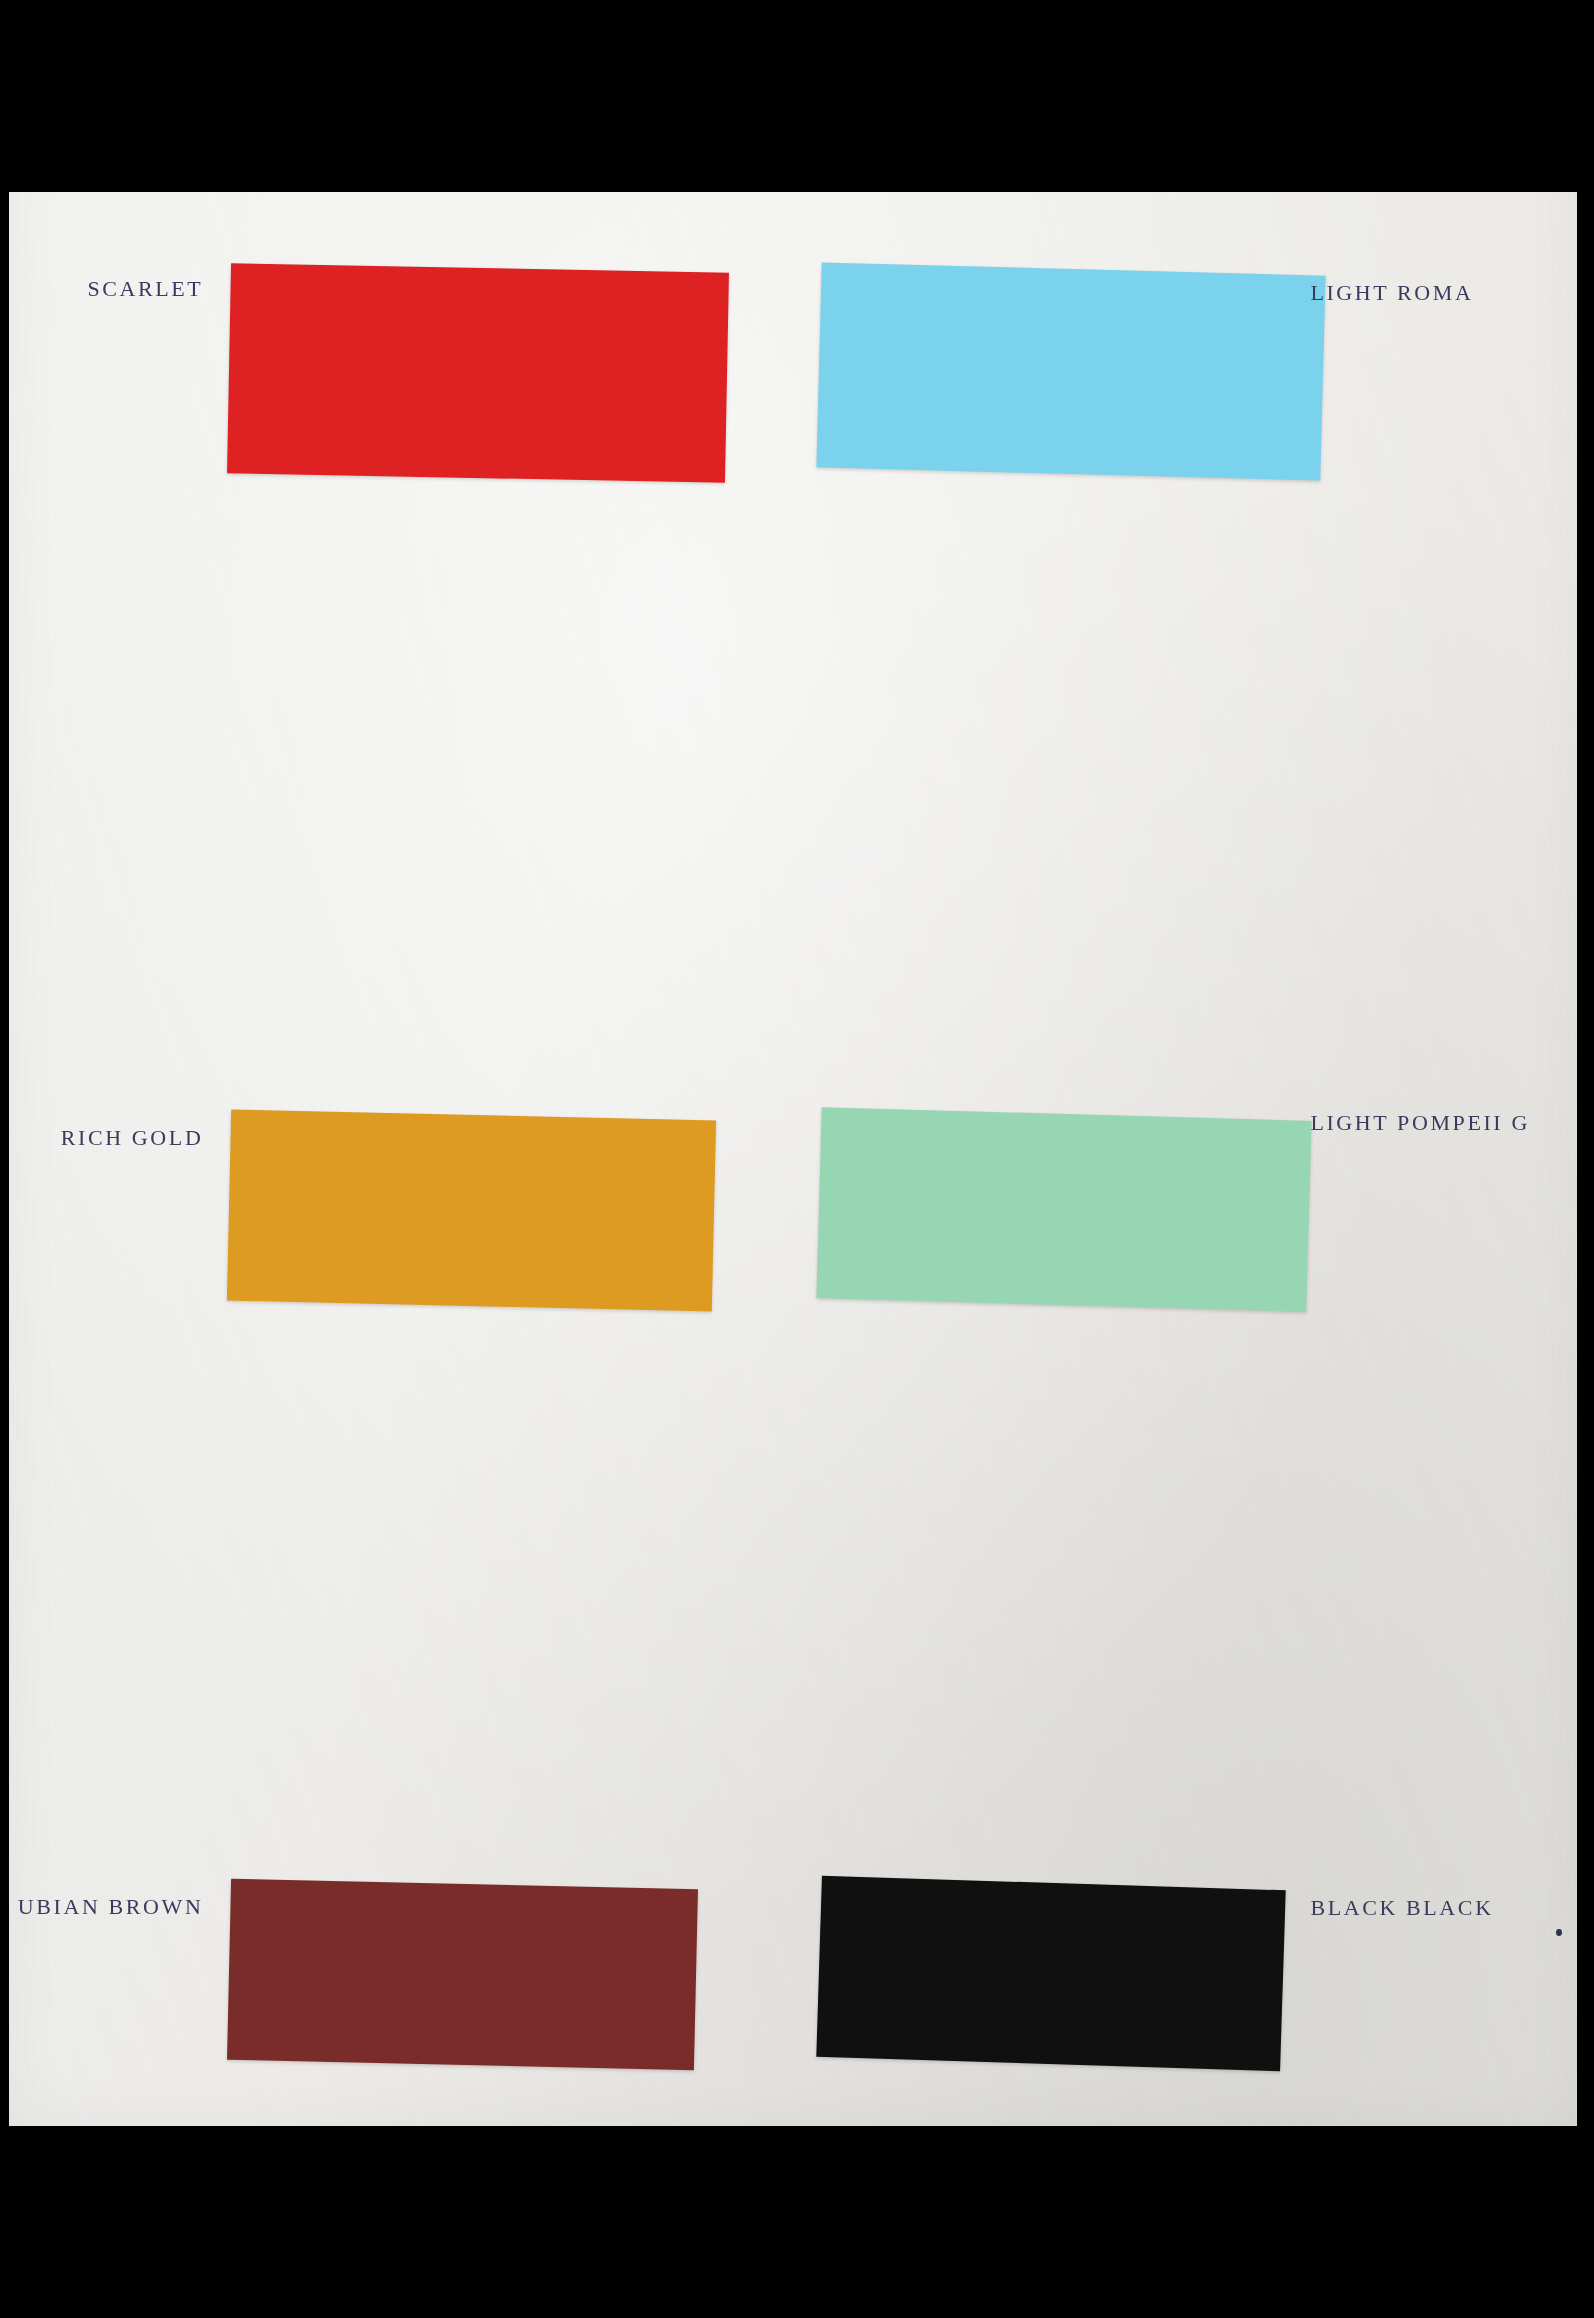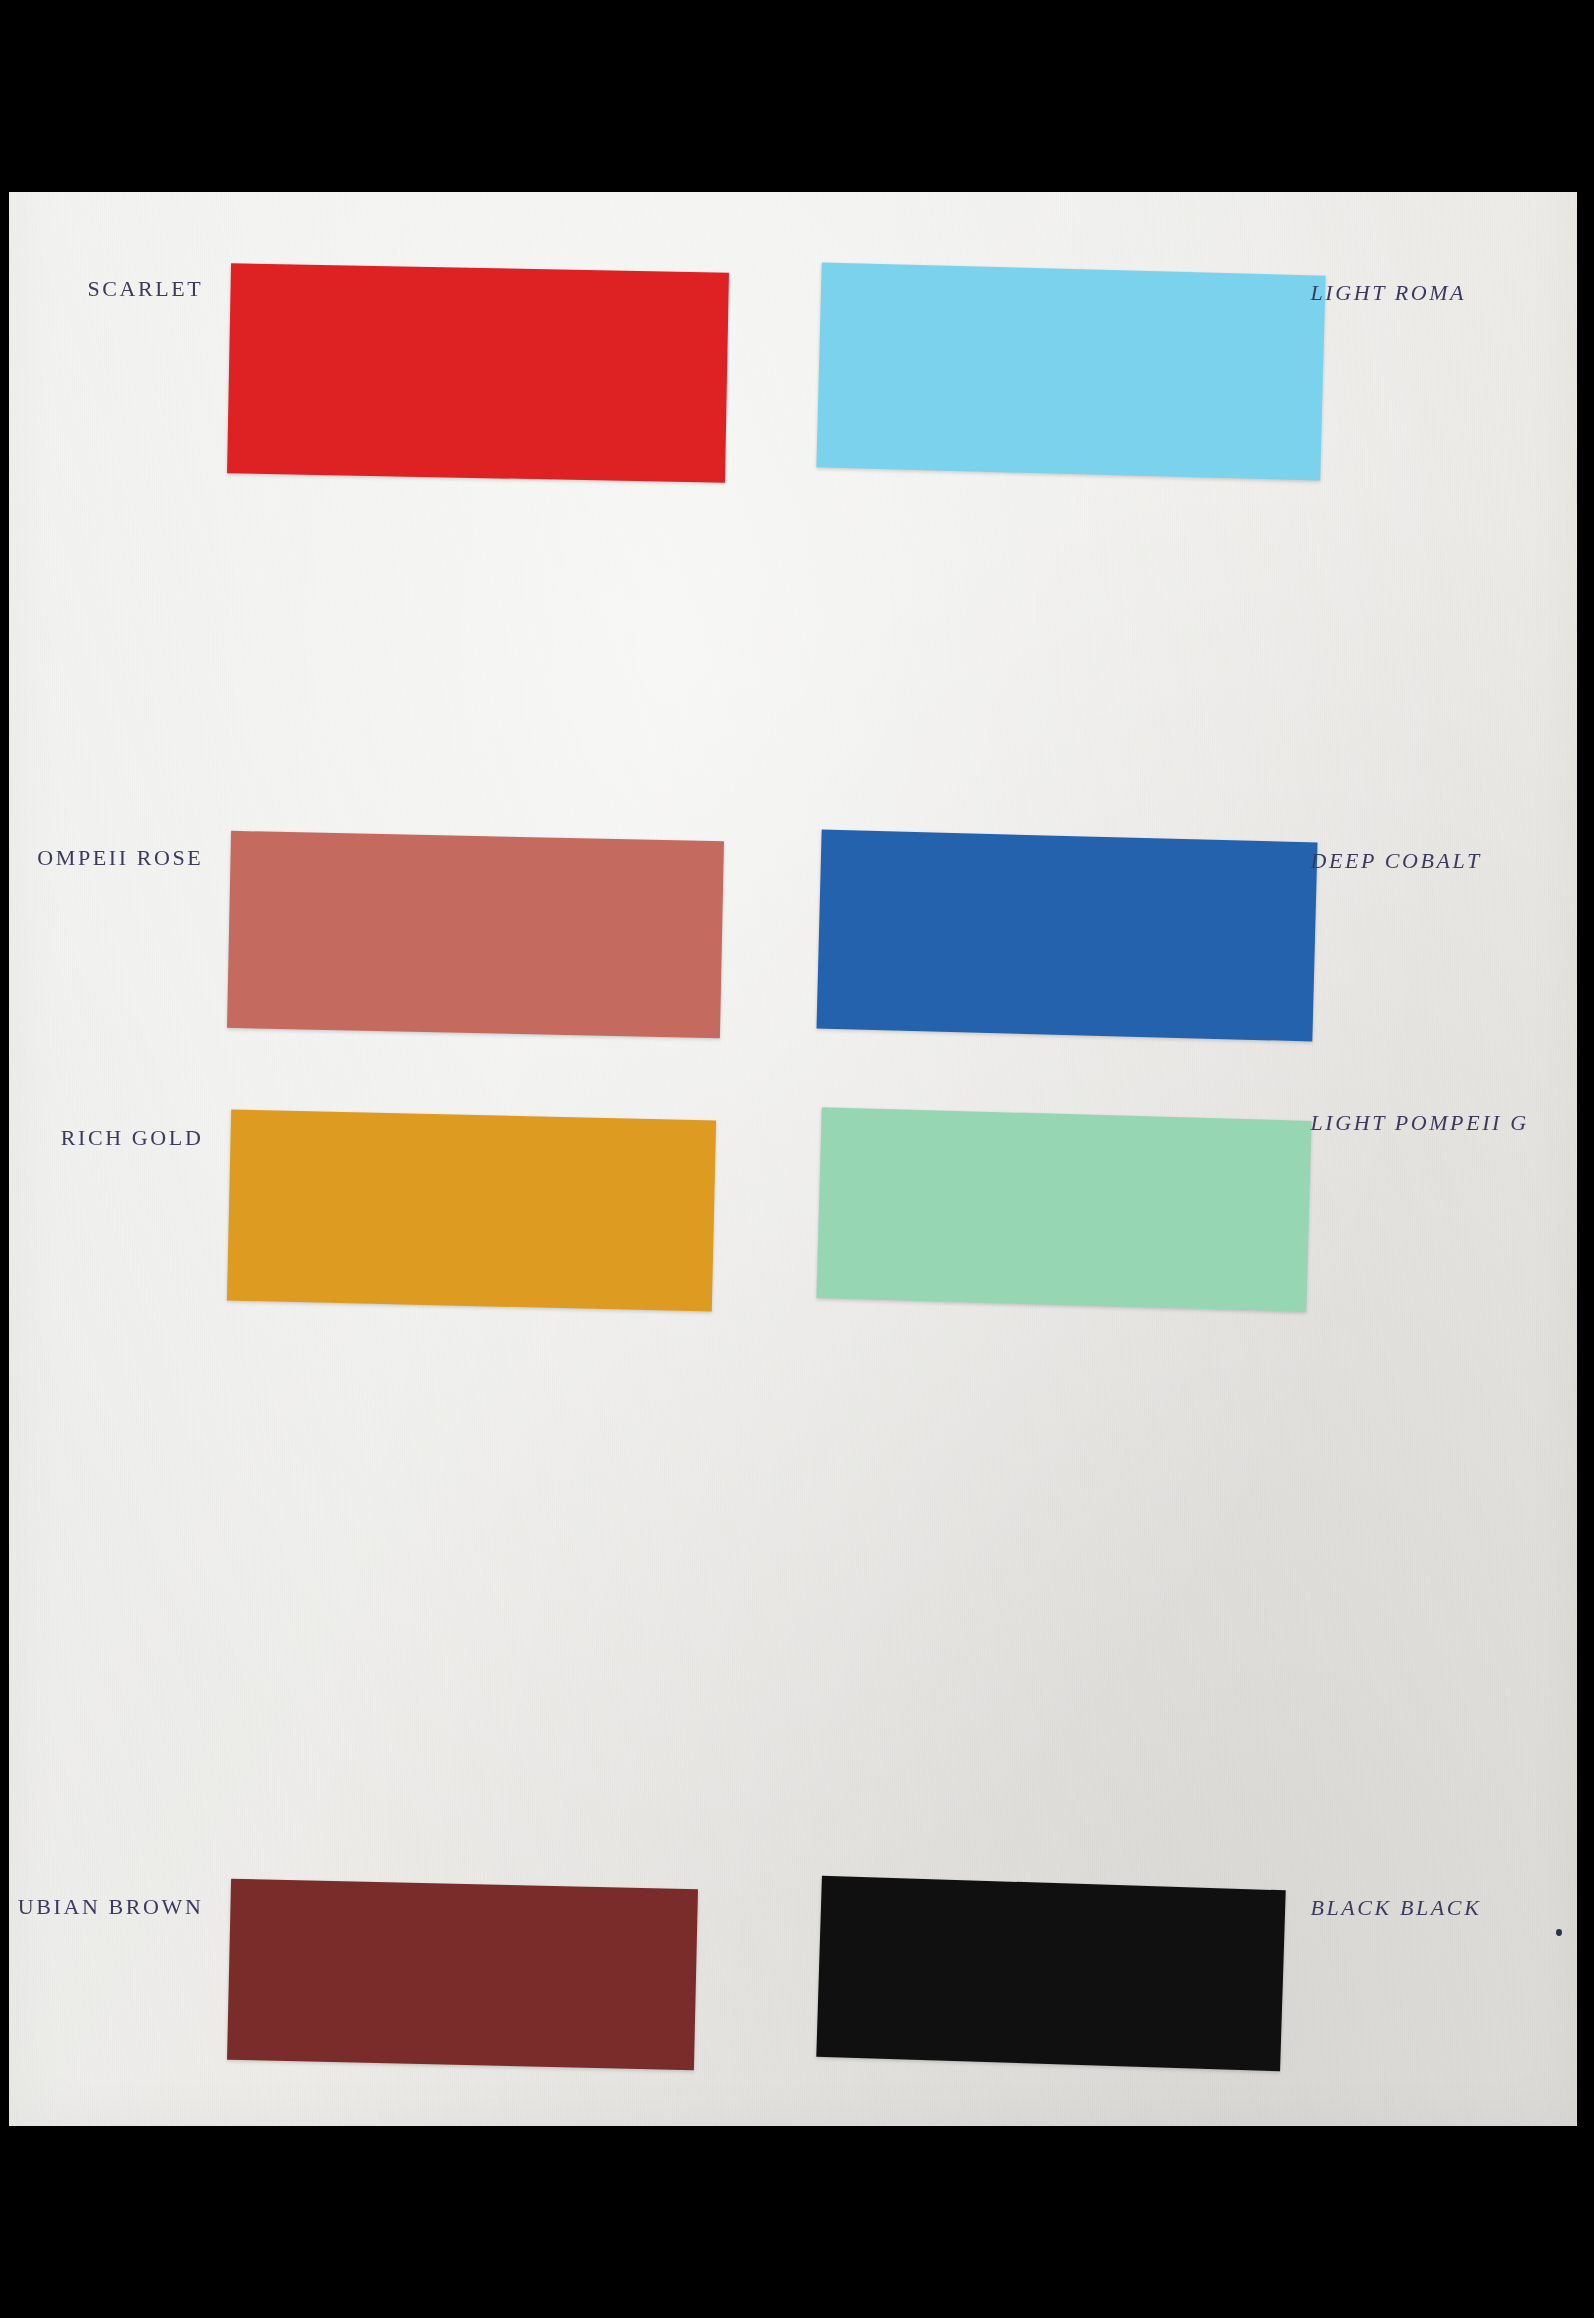--- a/index.html
+++ b/index.html
@@ -52,21 +52,21 @@
   .label{
     position:absolute;
     top:0;
     font-size:22px;
     letter-spacing:2.6px;
     color:#3b3a5c;
     white-space:nowrap;
     font-variant:small-caps;
   }
   .label.left { right:1374px; text-align:right; }
-  .label.right{ left:1301px; text-align:center;font-style:italic; }
+  .label.right{ left:1301px; text-align:center; }
 
   .swatch{
     position:absolute;
     box-shadow:0 1.6px 3.7px rgba(0,0,0,.16);
   }
   .swatch.left { left:220px; }
   .swatch.right{ left:810px; }
 </style>
 </head>
 <body>
@@ -79,26 +79,20 @@
     <div id="title">EARLY ROMAN</div>
 
     <div class="row" style="top:247px;">
       <div class="label left" style="top:22px;">SCARLET</div>
       <div class="swatch left" style="top:13.6px;width:498px;height:210px;background:#de2122;transform:rotate(1.1deg);"></div>
       <div class="swatch right" style="top:14.7px;width:504px;height:205px;background:#7bd2ec;transform:rotate(1.5deg);"></div>
       <div class="label right" style="top:26px;">LIGHT ROMA</div>
     </div>
 
 
-    <div class="row" style="top:816px;">
-      <div class="label left" style="top:22px;">OMPEII ROSE</div>
-      <div class="swatch left" style="top:12.6px;width:493px;height:197px;background:#c46a5e;transform:rotate(1.2deg);"></div>
-      <div class="swatch right" style="top:12.6px;width:496px;height:199px;background:#2462ad;transform:rotate(1.5deg);"></div>
-      <div class="label right" style="top:25px;">DEEP COBALT</div>
-    </div>
 
     <div class="row" style="top:1096px;">
       <div class="label left" style="top:22px;text-align:center;">RICH GOLD</div>
       <div class="swatch left" style="top:11.5px;width:485px;height:191px;background:#dd9b22;transform:rotate(1.3deg);"></div>
       <div class="swatch right" style="top:10.5px;width:490px;height:191px;background:#97d6b3;transform:rotate(1.6deg);"></div>
       <div class="label right" style="top:7px;">LIGHT POMPEII G</div>
     </div>
 
 
 

